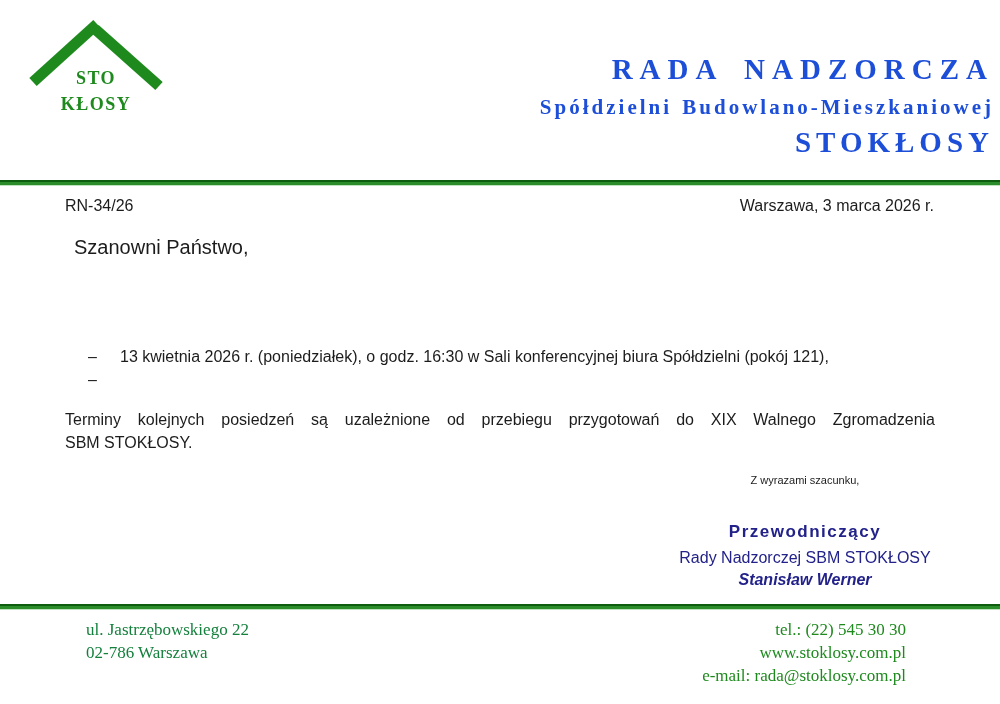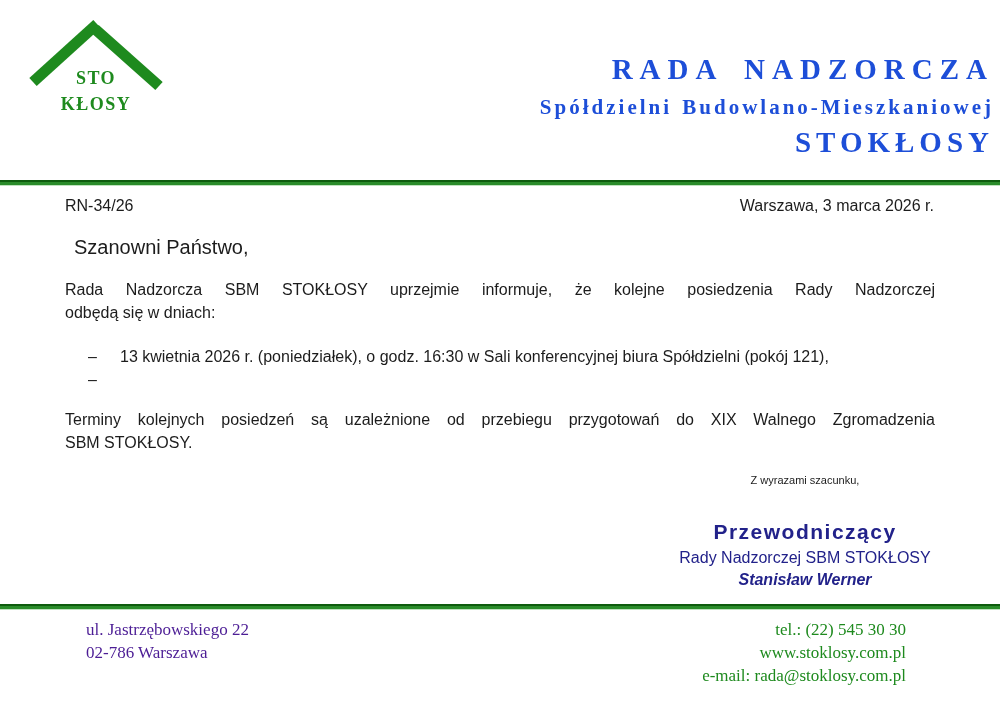--- a/index.html
+++ b/index.html
@@ -68,29 +68,29 @@
 
   .closing {
     position: absolute; left: 610px; width: 390px; top: 474px;
     text-align: center; font-size: 11px;
   }
 
   .signature {
     position: absolute; left: 610px; width: 390px; top: 520px;
     text-align: center; color: #22228a;
   }
-  .sig-role { font-size: 21px; font-weight: bold; letter-spacing: 1.5px; line-height: 24px; }
+  .sig-role { font-size: 17px; font-weight: bold; letter-spacing: 1.5px; line-height: 24px; }
   .sig-org  { font-size: 16px; line-height: 23px; margin-top: 2px; }
   .sig-name { font-size: 16px; font-weight: bold; font-style: italic; line-height: 22px; }
 
   
   .footer-address {
     position: absolute; left: 86px; top: 618px;
     font-family: "Liberation Serif", serif;
-    font-size: 17px; line-height: 23px; color: #4c1d95;
+    font-size: 17px; line-height: 23px; color: #15803d;
   }
   .footer-contact {
     position: absolute; right: 94px; top: 618px;
     text-align: right;
     font-family: "Liberation Serif", serif;
     font-size: 17px; line-height: 23px; color: #1e8a1e;
   }
 </style>
 </head>
 <body>
@@ -116,24 +116,20 @@
 
   <div class="rule header-rule"></div>
 
   <div class="ref-row">
     <span>RN-34/26</span>
     <span>Warszawa, 3 marca 2026 r.</span>
   </div>
 
   <div class="salutation">Szanowni Państwo,</div>
 
-  <div class="para para1">
-    <div class="just-line">Rada Nadzorcza SBM STOKŁOSY uprzejmie informuje, że kolejne posiedzenia Rady Nadzorczej</div>
-    <div class="plain-line">odbędą się w dniach:</div>
-  </div>
 
   <div class="meeting-list">
     <div class="meeting-item">
       <span class="dash">–</span>
       <span class="item-text">13 kwietnia 2026 r. (poniedziałek), o godz. 16:30 w Sali konferencyjnej biura Spółdzielni (pokój 121),</span>
     </div>
     <div class="meeting-item">
       <span class="dash">–</span>
     </div>
   </div>

